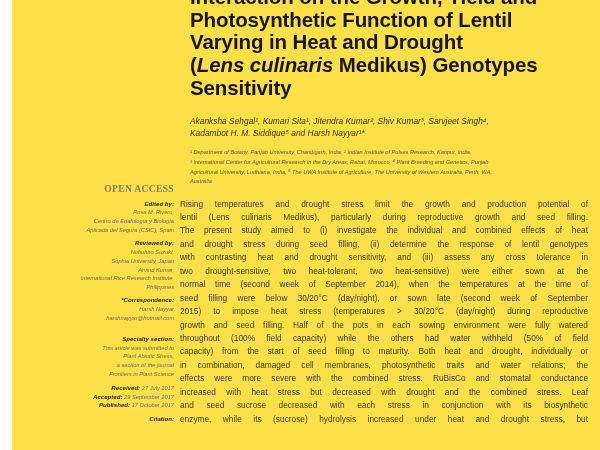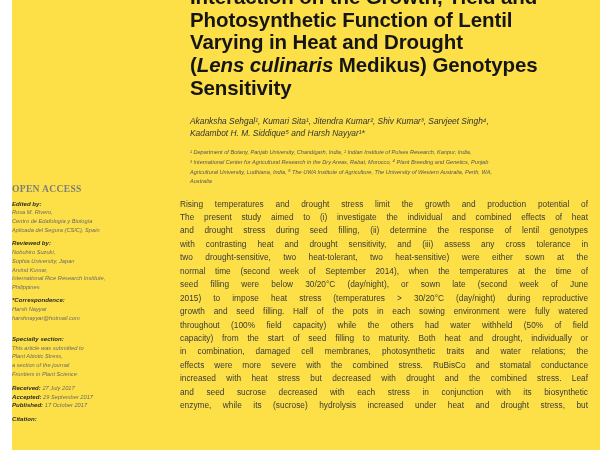--- a/index.html
+++ b/index.html
@@ -64,20 +64,21 @@
       color: #555;
     }
     .affil .line { display: block; white-space: nowrap; }
 
     
     .leftcol {
       position: absolute;
       left: 0;
       top: 180px;
       width: 162px;
+      text-align: right;
       color: #666;
     }
     .open-access {
       font-family: "Liberation Serif", serif;
       font-weight: bold;
       font-size: 9.6px;
       letter-spacing: 0.3px;
       color: #7c7c7c;
       margin: 3px 0 0 0;
       line-height: 12px;
@@ -183,26 +184,27 @@
       <span class="row"><b>Published:</b><span> 17 October 2017</span></span>
     </div>
 
     <div class="meta-block" style="margin-top:5px">
       <span class="row head">Citation:</span>
     </div>
   </aside>
 
   <section class="abstract">
     <span class="line">Rising temperatures and drought stress limit the growth and production potential of</span>
+    <span class="line">lentil (Lens culinaris Medikus), particularly during reproductive growth and seed filling.</span>
     <span class="line">The present study aimed to (i) investigate the individual and combined effects of heat</span>
     <span class="line">and drought stress during seed filling, (ii) determine the response of lentil genotypes</span>
     <span class="line">with contrasting heat and drought sensitivity, and (iii) assess any cross tolerance in</span>
     <span class="line">two drought-sensitive, two heat-tolerant, two heat-sensitive) were either sown at the</span>
     <span class="line">normal time (second week of September 2014), when the temperatures at the time of</span>
-    <span class="line">seed filling were below 30/20°C (day/night), or sown late (second week of June</span>
+    <span class="line">seed filling were below 30/20°C (day/night), or sown late (second week of September</span>
     <span class="line">2015) to impose heat stress (temperatures &gt; 30/20°C (day/night) during reproductive</span>
     <span class="line">growth and seed filling. Half of the pots in each sowing environment were fully watered</span>
     <span class="line">throughout (100% field capacity) while the others had water withheld (50% of field</span>
     <span class="line">capacity) from the start of seed filling to maturity. Both heat and drought, individually or</span>
     <span class="line">in combination, damaged cell membranes, photosynthetic traits and water relations; the</span>
     <span class="line">effects were more severe with the combined stress. RuBisCo and stomatal conductance</span>
     <span class="line">increased with heat stress but decreased with drought and the combined stress. Leaf</span>
     <span class="line">and seed sucrose decreased with each stress in conjunction with its biosynthetic</span>
     <span class="line">enzyme, while its (sucrose) hydrolysis increased under heat and drought stress, but</span>
   </section>

